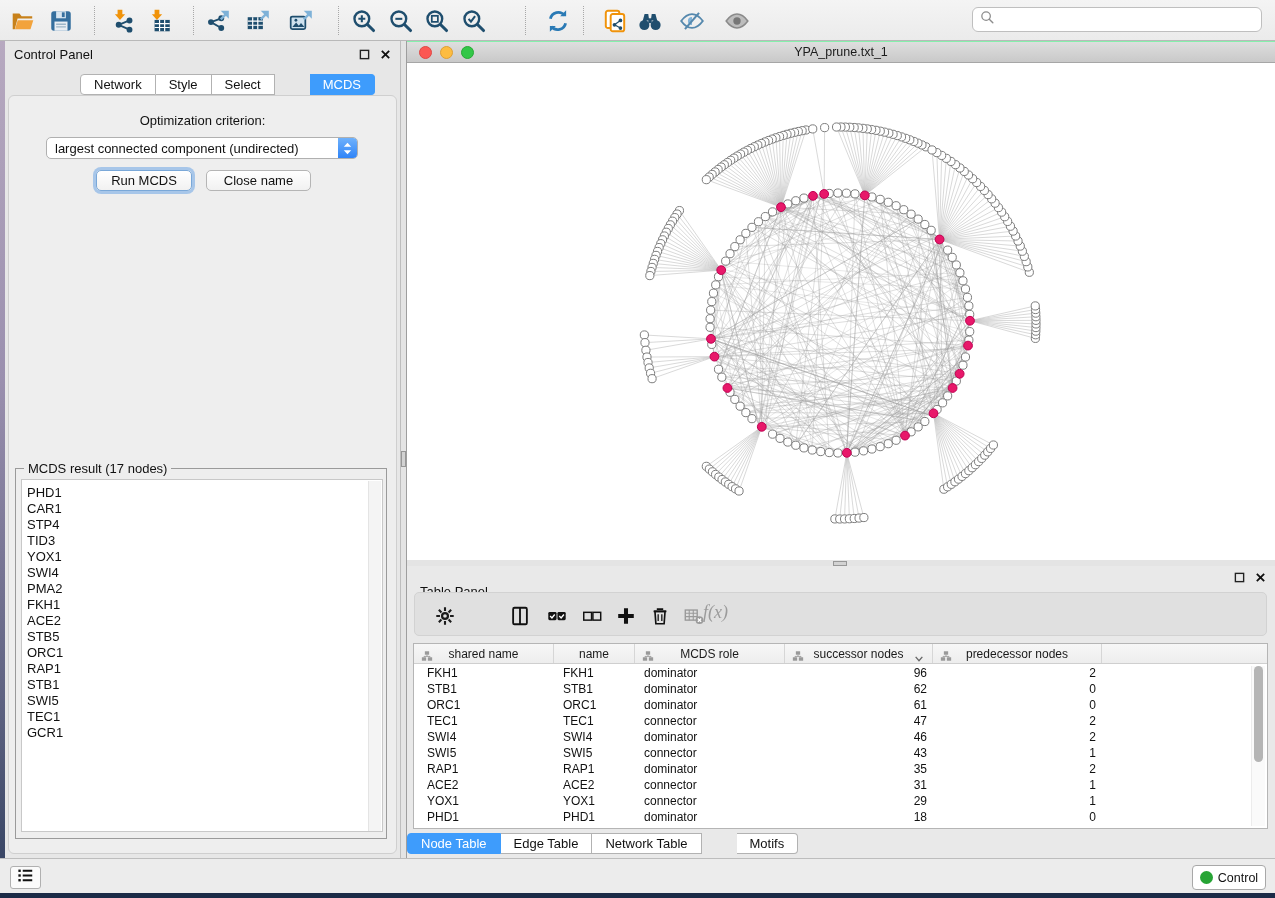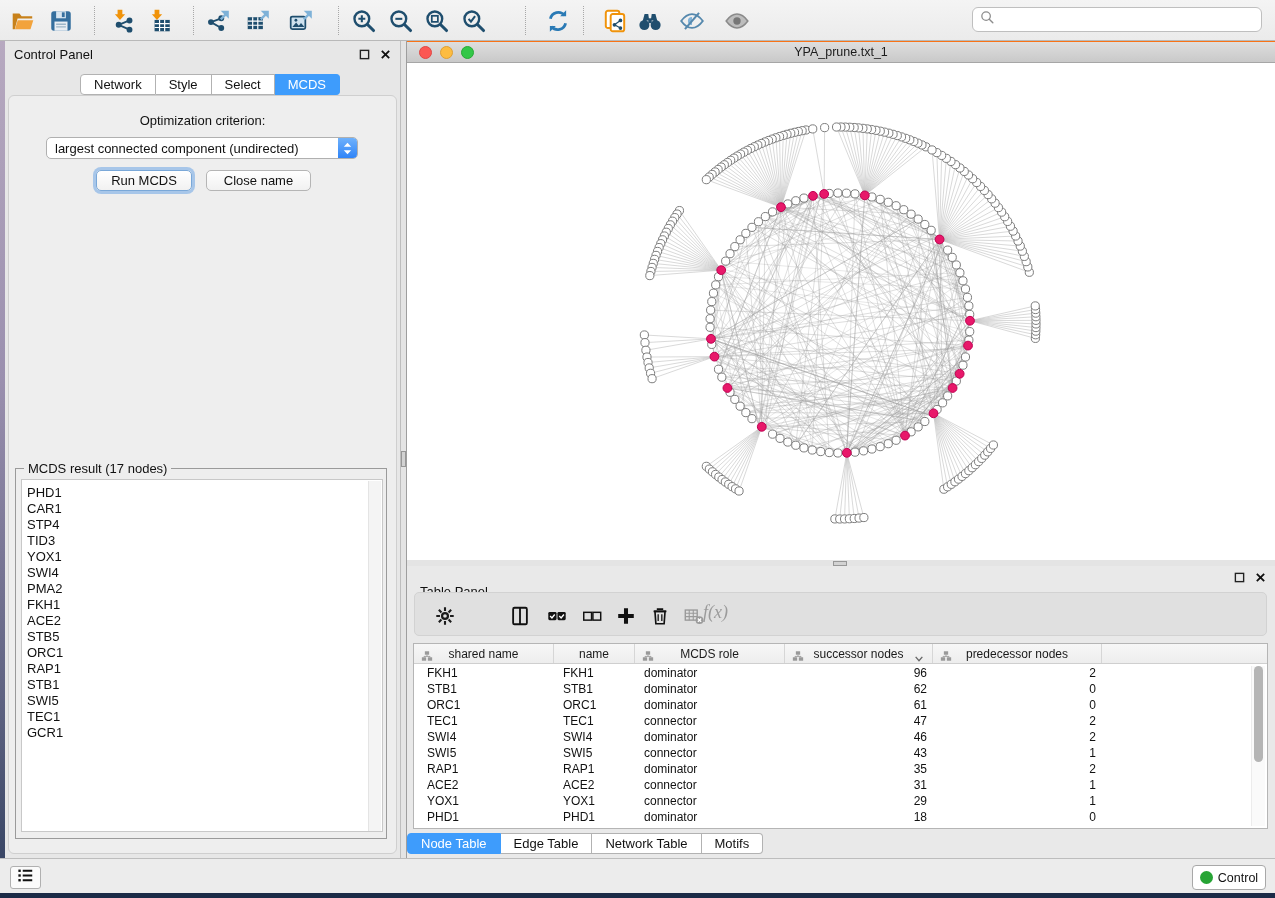--- a/index.html
+++ b/index.html
@@ -1,20 +1,20 @@
 <!DOCTYPE html>
 <html><head>
 <meta charset="utf-8">
 <style>
   * { margin:0; padding:0; box-sizing:border-box; }
   html,body { width:1275px; height:898px; overflow:hidden; }
   body { background:#1b2b47; font-family:"Liberation Sans", sans-serif; position:relative; }
 
   
-  #app { position:absolute; left:0; top:0; width:1275px; height:893px; background:#f97316; }
+  #app { position:absolute; left:0; top:0; width:1275px; height:893px; background:#86efac; }
   #wall-left { position:absolute; left:0; top:41px; width:5px; height:852px;
     background:linear-gradient(#b7a9c0,#9a8fae 40%,#5a5f7e 80%,#31405f); }
 
   
   #toolbar { position:absolute; left:0; top:0; width:1275px; height:41px;
     background:linear-gradient(#f4f4f4,#ebebeb); border-bottom:1px solid #b9b9b9; }
   .tb-btn { position:absolute; top:5px; width:32px; height:32px; display:flex;
     align-items:center; justify-content:center; border-radius:4px; cursor:default; }
   .tb-sep { position:absolute; top:6px; height:29px; width:0; border-left:1px dotted #a8a8a8; }
   #search-box { position:absolute; left:972px; top:7px; width:290px; height:25px;
@@ -23,21 +23,21 @@
 
   
   #control-panel { position:absolute; left:5px; top:41px; width:395px; height:817px; background:#e7e7e7; }
   #cp-titlebar { position:absolute; left:0; top:0; width:100%; height:26px; }
   #cp-title { position:absolute; left:9px; top:6px; font-size:13px; color:#111; }
   .panel-float { position:absolute; width:14px; height:14px; top:6px; display:flex; align-items:center; justify-content:center; }
   #cp-tabs { position:absolute; left:75px; top:33px; display:flex; }
   .seg-tab { height:21px; background:#fff; border:1px solid #b2b2b2; border-left:none;
     font-size:13px; color:#111; display:flex; align-items:center; justify-content:center; padding:0 13px; }
   .seg-tab:first-child { border-left:1px solid #b2b2b2; border-radius:4px 0 0 4px; }
-  .seg-tab:last-child { border-radius:0 4px 4px 0; }
+  .seg-tab:last-child { border-radius:0 4px 4px 0;margin-left:35px; }
   .seg-tab.sel { background:#3e9cfc; border-color:#3e9cfc; color:#fff; }
   #cp-content { position:absolute; left:3px; top:54px; width:389px; height:759px;
     background:#eeeeee; border:1px solid #cfcfcf; border-radius:6px; }
   #opt-label { position:absolute; left:0; top:17px; width:100%; text-align:center; font-size:13px; color:#111; }
   #criterion-select { position:absolute; left:37px; top:41px; width:312px; height:22px; background:#fff;
     border:1px solid #b0b0b0; border-radius:5px; display:flex; align-items:center; }
   #criterion-value { flex:1; font-size:13px; padding-left:8px; color:#111; white-space:nowrap; }
   #criterion-stepper { width:19px; height:20px; border-radius:0 4px 4px 0;
     background:linear-gradient(#6fb1fb,#2f84f8); display:flex; align-items:center; justify-content:center; }
   .aqua-btn { position:absolute; top:74px; height:21px; background:linear-gradient(#ffffff,#f1f1f1);

